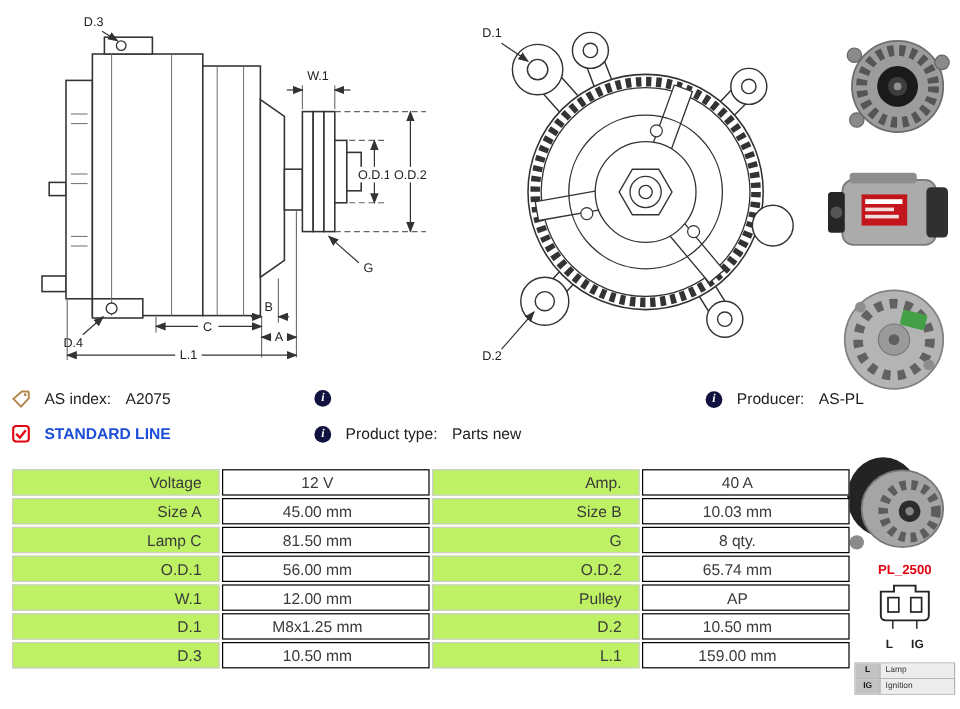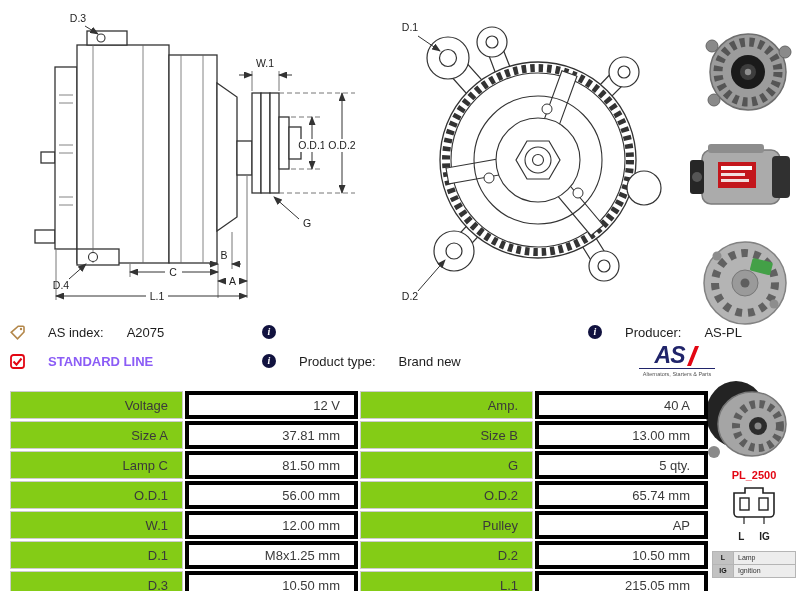--- a/index.html
+++ b/index.html
@@ -1,32 +1,32 @@
 <!DOCTYPE html>
 <html><head>
 <meta charset="utf-8">
 <style>
   html,body{margin:0;padding:0;}
   body{font-family:"Liberation Sans",sans-serif;background:#fff;}
   #screen{position:relative;width:800px;height:591px;background:#fff;overflow:hidden;}
   .abs{position:absolute;}
   svg text{font-family:"Liberation Sans",sans-serif;fill:#222;}
   .dim{font-size:10.5px;}
-  .info-row{position:absolute;display:flex;align-items:flex-start;gap:23px;font-size:13px;color:#1d1d1d;white-space:nowrap;}
+  .info-row{position:absolute;display:flex;align-items:center;gap:12px;font-size:13px;color:#1d1d1d;white-space:nowrap;}
   .info-row b{font-weight:normal;}
   .icon-info{width:14px;height:14px;border-radius:50%;background:#11123f;color:#fff;font-style:italic;font-weight:bold;font-size:10px;line-height:14px;text-align:center;flex:0 0 auto;font-family:"Liberation Serif",serif;}
-  .standard-line{color:#8b5cf6;font-weight:bold;}
+  .standard-line{color:#1d4ed8;font-weight:bold;}
   .as-logo{position:absolute;left:639px;top:344px;width:76px;text-align:center;}
   .as-logo-row{display:flex;align-items:flex-end;justify-content:center;gap:2px;}
   .as-text{font-size:23px;line-height:22px;font-weight:bold;font-style:italic;color:#20246a;letter-spacing:-1px;}
   .as-tagline{font-size:5.5px;color:#555;border-top:1.5px solid #20246a;margin-top:2px;padding-top:1.5px;white-space:nowrap;}
   .spec-table{position:absolute;left:8px;top:389px;width:702px;border-collapse:separate;border-spacing:2px;table-layout:fixed;}
   .spec-table td{height:20px;font-size:13px;color:#3a3a3a;text-align:right;padding:0 14px 0 0;vertical-align:middle;}
-  .spec-table td.lbl{background:#84cc16;border:1px solid #cdcdcd;}
-  .spec-table td.val{background:#fff;border:4px solid #000000;}
+  .spec-table td.lbl{background:#bef264;border:1px solid #cdcdcd;}
+  .spec-table td.val{background:#fff;border:1px solid #000000;text-align:center;}
   .plug-block{position:absolute;left:712px;top:469px;width:84px;}
   .plug-name{color:#e30613;font-weight:bold;font-size:11px;text-align:center;margin-bottom:3px;}
   .plug-svg-wrap{text-align:center;}
   .pin-labels{display:flex;justify-content:center;gap:15px;font-size:10px;font-weight:bold;color:#222;margin-top:1px;}
   .plug-legend{margin:9px auto 0;width:82px;border:1px solid #b5b5b5;}
   .legend-row{display:flex;height:12px;line-height:12px;font-size:7px;}
   .legend-row + .legend-row{border-top:1px solid #b5b5b5;}
   .legend-pin{width:20px;background:#c2c2c2;font-weight:bold;text-align:center;border-right:1px solid #b5b5b5;color:#111;}
   .legend-desc{flex:1;background:#ededed;padding-left:4px;color:#333;}
   .photo{position:absolute;}
@@ -260,58 +260,49 @@
     <span class="standard-line">STANDARD LINE</span>
   </div>
 
   <div class="info-row" style="left:262px;top:325px">
     <span class="icon-info">i</span>
   </div>
 
   <div class="info-row" style="left:262px;top:354px">
     <span class="icon-info">i</span>
     <span>Product type:</span>
-    <b>Brand new</b>
+    <b>Parts new</b>
   </div>
 
   <div class="info-row" style="left:588px;top:325px">
     <span class="icon-info">i</span>
     <span>Producer:</span>
     <b>AS-PL</b>
   </div>
 
-  <div class="as-logo">
-    <div class="as-logo-row">
-      <span class="as-text">AS</span>
-      <svg width="13" height="20" viewBox="0 0 13 20">
-        <polygon points="1,20 9,0 13,0 5,20" fill="#e30613"></polygon>
-      </svg>
-    </div>
-    <div class="as-tagline">Alternators, Starters &amp; Parts</div>
-  </div>
 
   <table class="spec-table">
     <tbody>
         <tr>
       <td class="lbl">Voltage</td>
       <td class="val">12 V</td>
       <td class="lbl">Amp.</td>
       <td class="val">40 A</td>
     </tr>
     <tr>
       <td class="lbl">Size A</td>
-      <td class="val">37.81 mm</td>
+      <td class="val">45.00 mm</td>
       <td class="lbl">Size B</td>
-      <td class="val">13.00 mm</td>
+      <td class="val">10.03 mm</td>
     </tr>
     <tr>
       <td class="lbl">Lamp C</td>
       <td class="val">81.50 mm</td>
       <td class="lbl">G</td>
-      <td class="val">5 qty.</td>
+      <td class="val">8 qty.</td>
     </tr>
     <tr>
       <td class="lbl">O.D.1</td>
       <td class="val">56.00 mm</td>
       <td class="lbl">O.D.2</td>
       <td class="val">65.74 mm</td>
     </tr>
     <tr>
       <td class="lbl">W.1</td>
       <td class="val">12.00 mm</td>
@@ -321,21 +312,21 @@
     <tr>
       <td class="lbl">D.1</td>
       <td class="val">M8x1.25 mm</td>
       <td class="lbl">D.2</td>
       <td class="val">10.50 mm</td>
     </tr>
     <tr>
       <td class="lbl">D.3</td>
       <td class="val">10.50 mm</td>
       <td class="lbl">L.1</td>
-      <td class="val">215.05 mm</td>
+      <td class="val">159.00 mm</td>
     </tr>
   </tbody>
     </table>
 
   <div class="plug-block">
     <div class="plug-name">PL_2500</div>
     <div class="plug-svg-wrap">
       <svg width="52" height="42" viewBox="0 0 52 42">
         <path d="M6,9 H17 V4 H35 V9 H46 V29 A4,4 0 0 1 42,33 H10 A4,4 0 0 1 6,29 Z" fill="#fff" stroke="#222" stroke-width="1.6"></path>
         <rect x="12" y="14" width="9" height="12" fill="#fff" stroke="#222" stroke-width="1.4"></rect>

